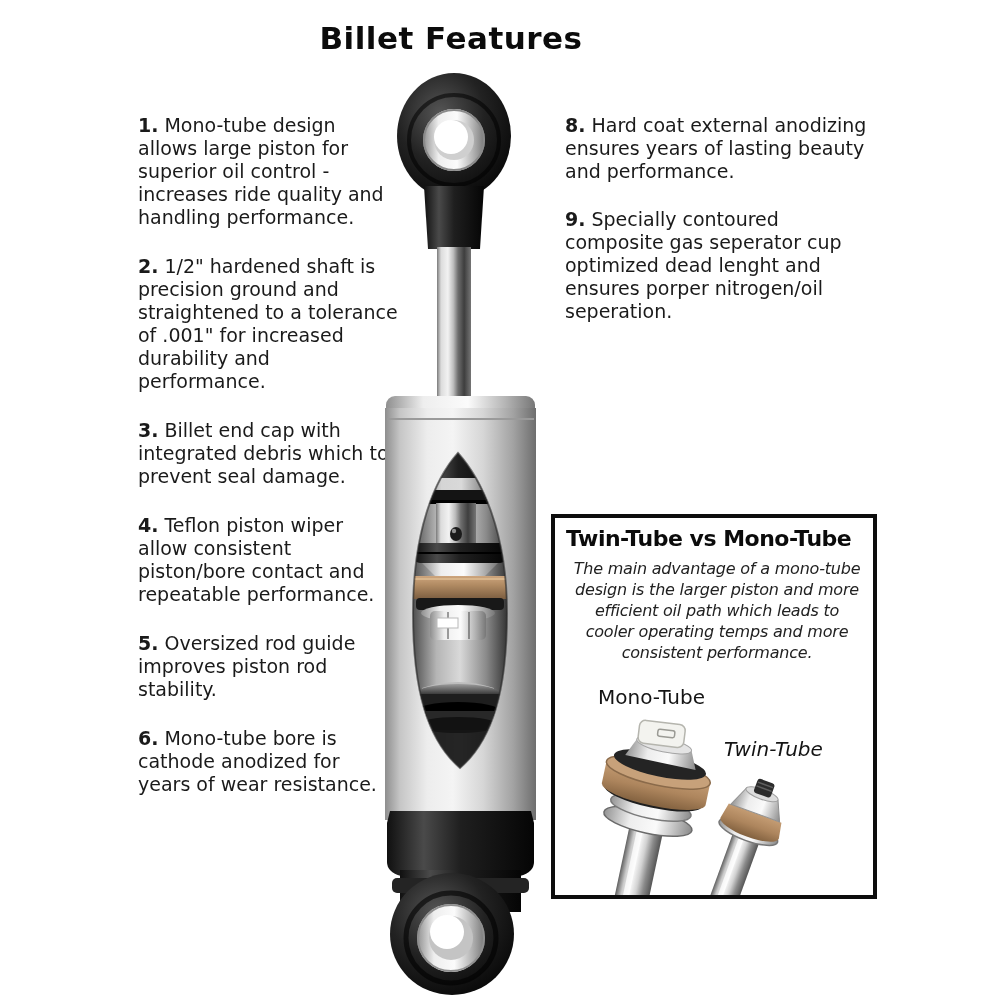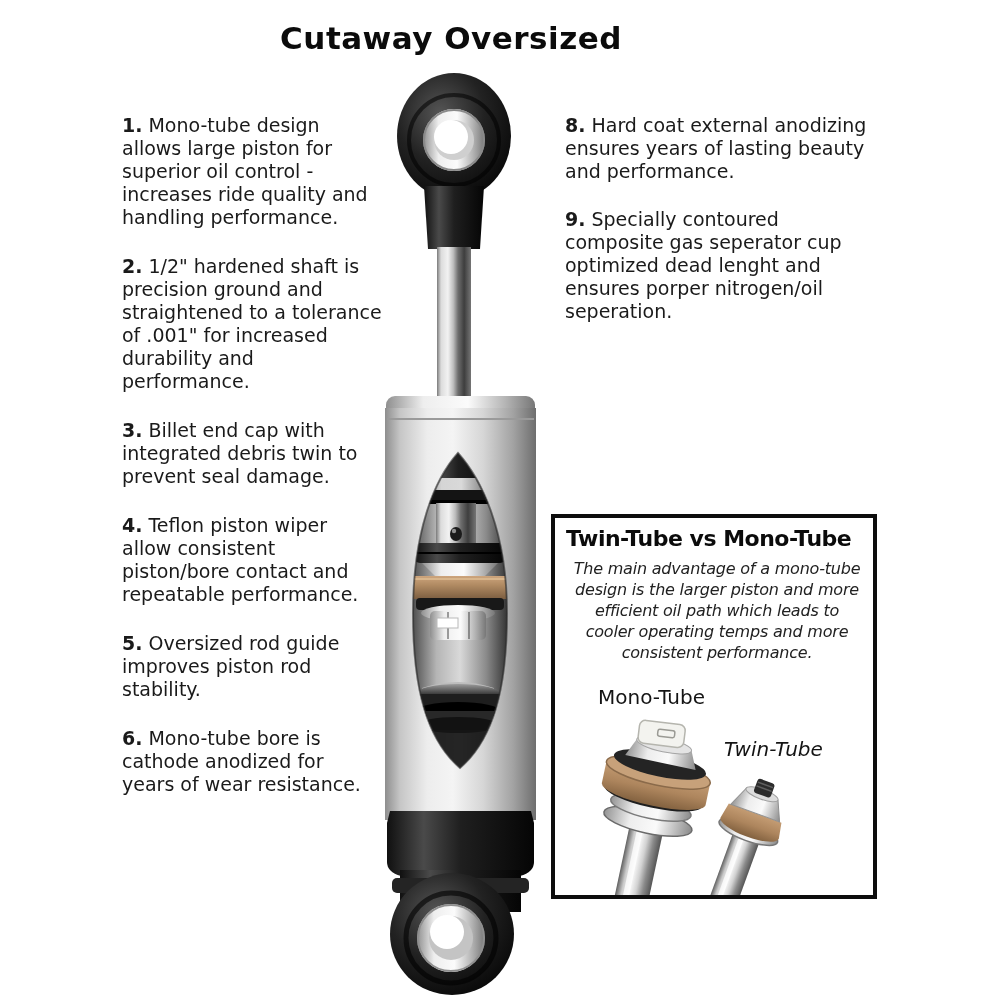--- a/index.html
+++ b/index.html
@@ -7,21 +7,21 @@
   .page {
     position:relative; width:1003px; height:1003px; background:#ffffff;
     font-family:"DejaVu Sans","Liberation Sans",sans-serif; color:#1a1a1a;
     overflow:hidden;
   }
   .title {
     position:absolute; top:20px; left:0; width:902px; text-align:center;
     font-size:31px; font-weight:bold; letter-spacing:0.5px; color:#0b0b0b;
   }
   .col { position:absolute; top:114px; }
-  .col-left  { left:122px; width:292px; }
+  .col-left  { left:138px; width:292px; }
   .col-right { left:565px; width:335px; }
   .feature { font-size:19px; line-height:23px; margin-bottom:26px; }
   .col-right .feature { margin-bottom:25px; }
   .feature b { font-weight:bold; margin-right:6px; }
   .ftext { white-space:pre-line; }
   .shock-svg { position:absolute; left:370px; top:70px; width:190px; height:933px; }
   .compare-box {
     position:absolute; left:551px; top:514px; width:326px; height:385px;
     border:4px solid #0d0d0d; background:#fff; overflow:hidden;text-align:center;
   }
@@ -37,36 +37,36 @@
   .cb-label { position:absolute; font-size:20px; color:#141414; z-index:2; }
   .lbl-mono { left:7px;  top:167px;margin-left:36px; }
   .lbl-twin { left:169px; top:219px;font-style:italic; }
   .pistons-svg { position:absolute; left:0; top:0; width:318px; height:377px; z-index:1; }
 </style>
 </head>
 <body>
 
 <div class="page">
 
-  <div class="title">Cutaway Oversized</div>
+  <div class="title">Billet Features</div>
 
   <div class="col col-left">
     <p class="feature"><b>1.</b><span class="ftext">Mono-tube design
 allows large piston for
 superior oil control -
 increases ride quality and
 handling performance.</span></p>
     <p class="feature"><b>2.</b><span class="ftext">1/2" hardened shaft is
 precision ground and
 straightened to a tolerance
 of .001" for increased
 durability and
 performance.</span></p>
     <p class="feature"><b>3.</b><span class="ftext">Billet end cap with
-integrated debris twin to
+integrated debris which to
 prevent seal damage.</span></p>
     <p class="feature"><b>4.</b><span class="ftext">Teflon piston wiper
 allow consistent
 piston/bore contact and
 repeatable performance.</span></p>
     <p class="feature"><b>5.</b><span class="ftext">Oversized rod guide
 improves piston rod
 stability.</span></p>
     <p class="feature"><b>6.</b><span class="ftext">Mono-tube bore is
 cathode anodized for

